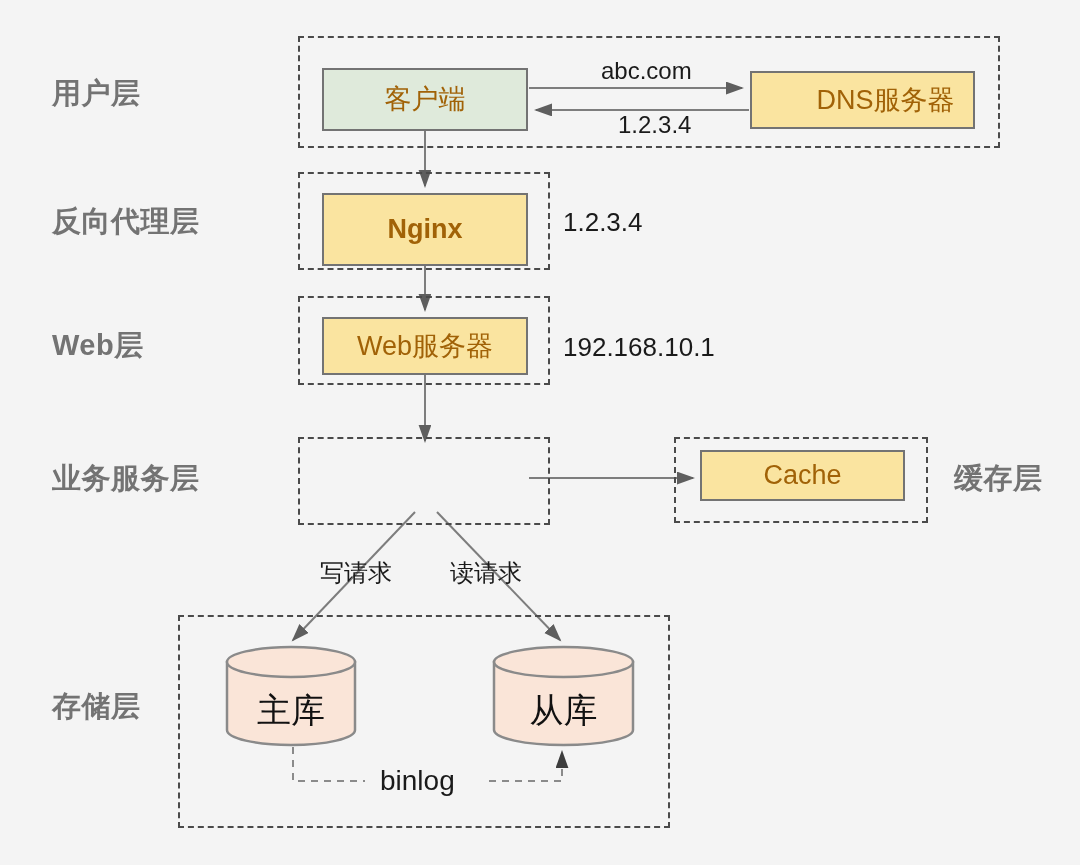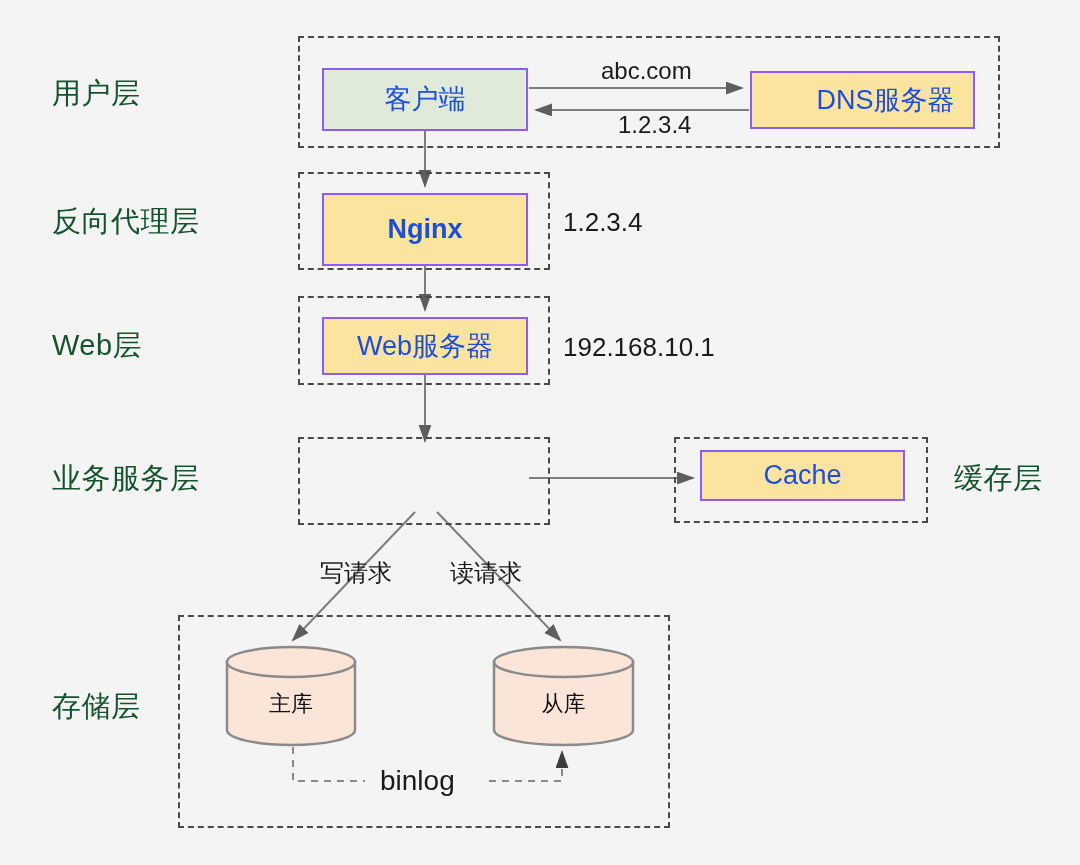--- a/index.html
+++ b/index.html
@@ -24,44 +24,45 @@
     top: 0;
     width: 1080px;
     height: 865px;
     pointer-events: none;
   }
 
   
   .layer-label {
     position: absolute;
     font-size: 29px;
-    color: #14532d;
+    color: #737373;
     white-space: nowrap;
     line-height: 1;
     letter-spacing: 0.5px;
+    font-weight: bold;
   }
 
   
   .zone {
     position: absolute;
     border: 2.5px dashed #4a4a4a;
     box-sizing: border-box;
     background: transparent;
   }
 
   
   .node {
     position: absolute;
     box-sizing: border-box;
-    border: 2px solid #8b5cf6;
+    border: 2px solid #737373;
     display: flex;
     align-items: center;
     justify-content: center;
     font-size: 27px;
-    color: #1d4ed8;
+    color: #a16207;
     white-space: nowrap;
     line-height: 1;
   }
   .node.fill-yellow { background: #fae4a0; }
   .node.fill-green  { background: #dfeadb; }
 
   
   .edge-text {
     position: absolute;
     font-size: 24px;
@@ -79,21 +80,21 @@
 
   
   .cylinder {
     position: absolute;
   }
   .cyl-label {
     position: absolute;
     left: 0;
     right: 0;
     text-align: center;
-    font-size: 22px;
+    font-size: 34px;
     color: #111;
     line-height: 1;
   }
 </style>
 </head>
 <body>
 
 <div id="stage">
 
   <svg class="layer-svg" viewBox="0 0 1080 865" xmlns="http://www.w3.org/2000/svg">

